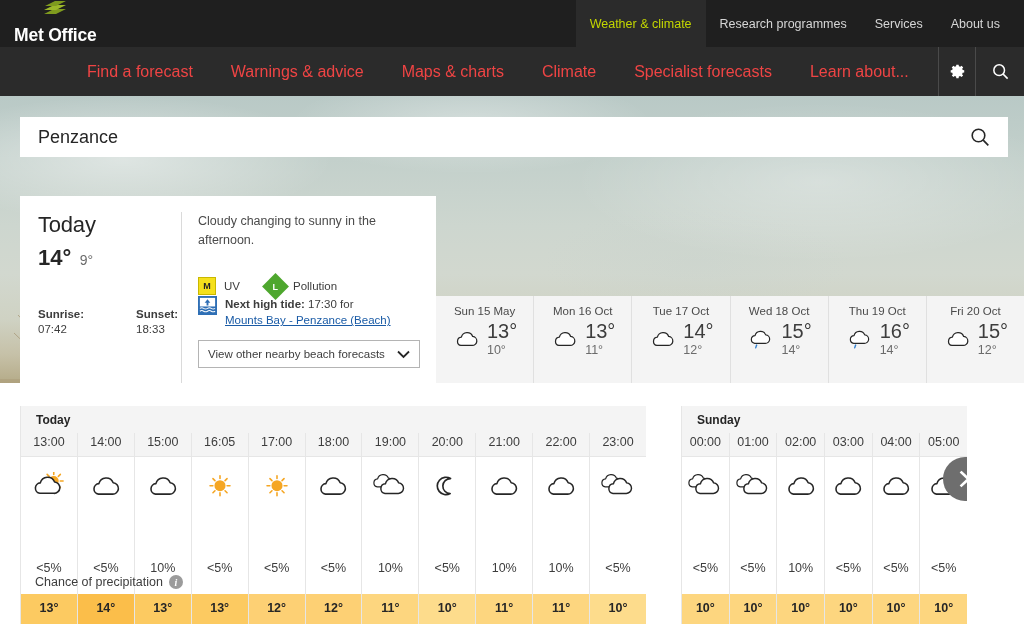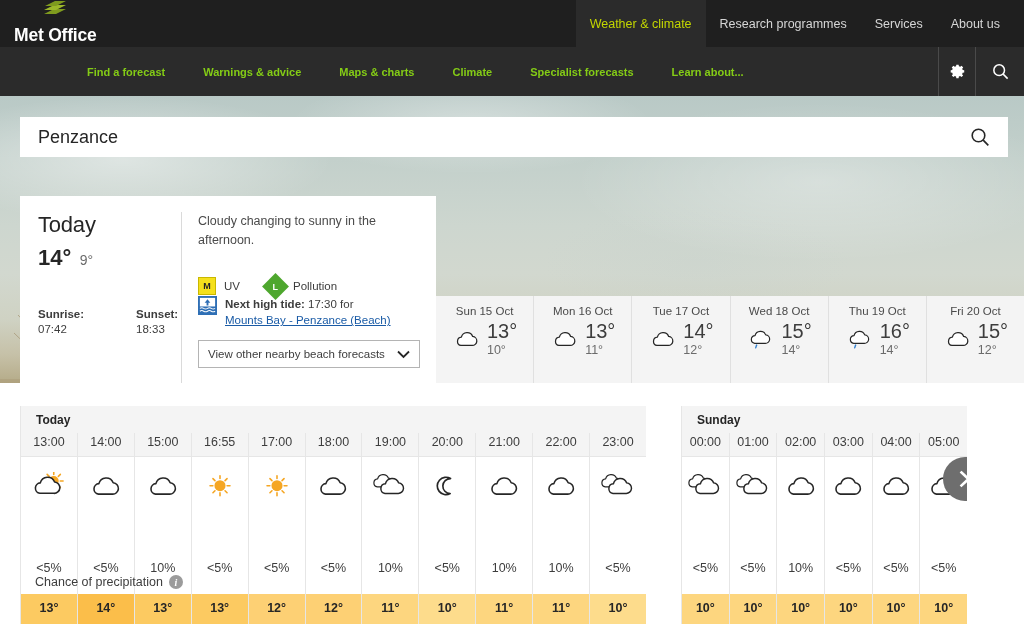--- a/index.html
+++ b/index.html
@@ -54,25 +54,24 @@
     position: relative;
     z-index: 20;
   }
   .nav-links {
     display: flex; align-items: stretch;
     padding-left: 68px;
   }
   .nav-link {
     display: flex; align-items: center;
     padding: 0 19px;
-    font-size: 11px;
-    color: #84cc16;
+    font-size: 16px;
+    color: #ef4444;
     white-space: nowrap;
     cursor: pointer;
-    font-weight: bold;
   }
   .nav-tools {
     margin-left: auto;
     display: flex; align-items: stretch;
   }
   .nav-tool {
     width: 37px;
     display: flex; align-items: center; justify-content: center;
     border-left: 1px solid #4a4a4a;
     cursor: pointer;
@@ -466,21 +465,21 @@
           <span>View other nearby beach forecasts</span>
           <svg class="chev" width="13" height="9" viewBox="0 0 13 9">
             <path d="M1 1.5 L6.5 7 L12 1.5" fill="none" stroke="#262626" stroke-width="1.8"></path>
           </svg>
         </div>
       </div>
     </div>
 
     <div class="days-strip">
         <div class="day-cell">
-          <div class="day-name">Sun 15 Oct</div>
+          <div class="day-name">Sun 15 May</div>
           <div class="day-body">
             <svg viewBox="0 0 48 34" width="30" height="21.599999999999998">
               <path transform="translate(4,2) scale(0.95)" d="M11 27 a7 7 0 0 1 0.6 -13.9 a10 10 0 0 1 19 -1.2 a7.4 7.4 0 0 1 -1.2 15.1 Z" fill="#ffffff" stroke="#262626" stroke-width="2.1" stroke-linejoin="round"></path>
             </svg>
             <div class="day-nums">
               <span class="day-max">13°</span>
               <span class="day-min">10°</span>
             </div>
           </div>
         </div>
@@ -552,21 +551,21 @@
 
 <div class="hourly-wrap">
 
   <div class="panel panel-today">
     <div class="panel-head">
       <div class="panel-daylabel">Today</div>
       <div class="hour-row">
           <div class="hour-cell">13:00</div>
           <div class="hour-cell">14:00</div>
           <div class="hour-cell">15:00</div>
-          <div class="hour-cell">16:55</div>
+          <div class="hour-cell">16:05</div>
           <div class="hour-cell">17:00</div>
           <div class="hour-cell">18:00</div>
           <div class="hour-cell">19:00</div>
           <div class="hour-cell">20:00</div>
           <div class="hour-cell">21:00</div>
           <div class="hour-cell">22:00</div>
           <div class="hour-cell">23:00</div>
         </div>
     </div>
     <div class="panel-body">

